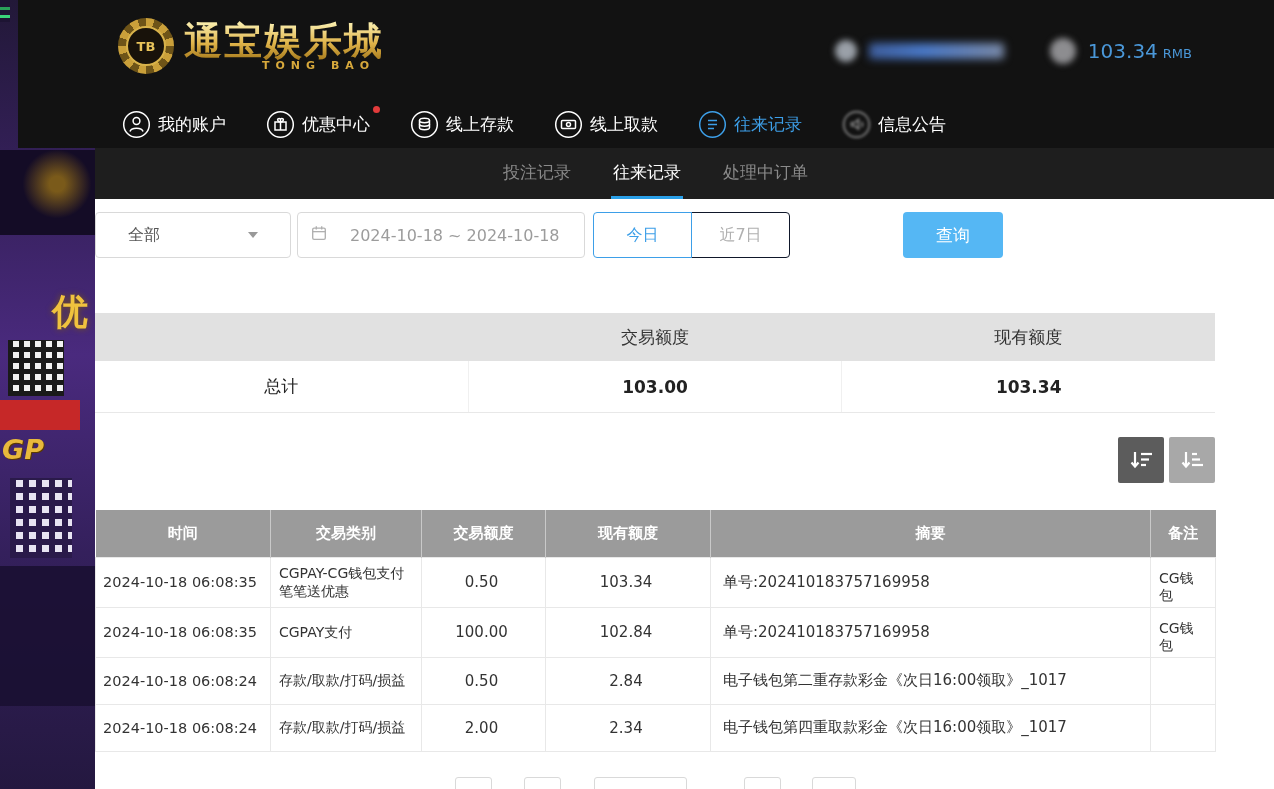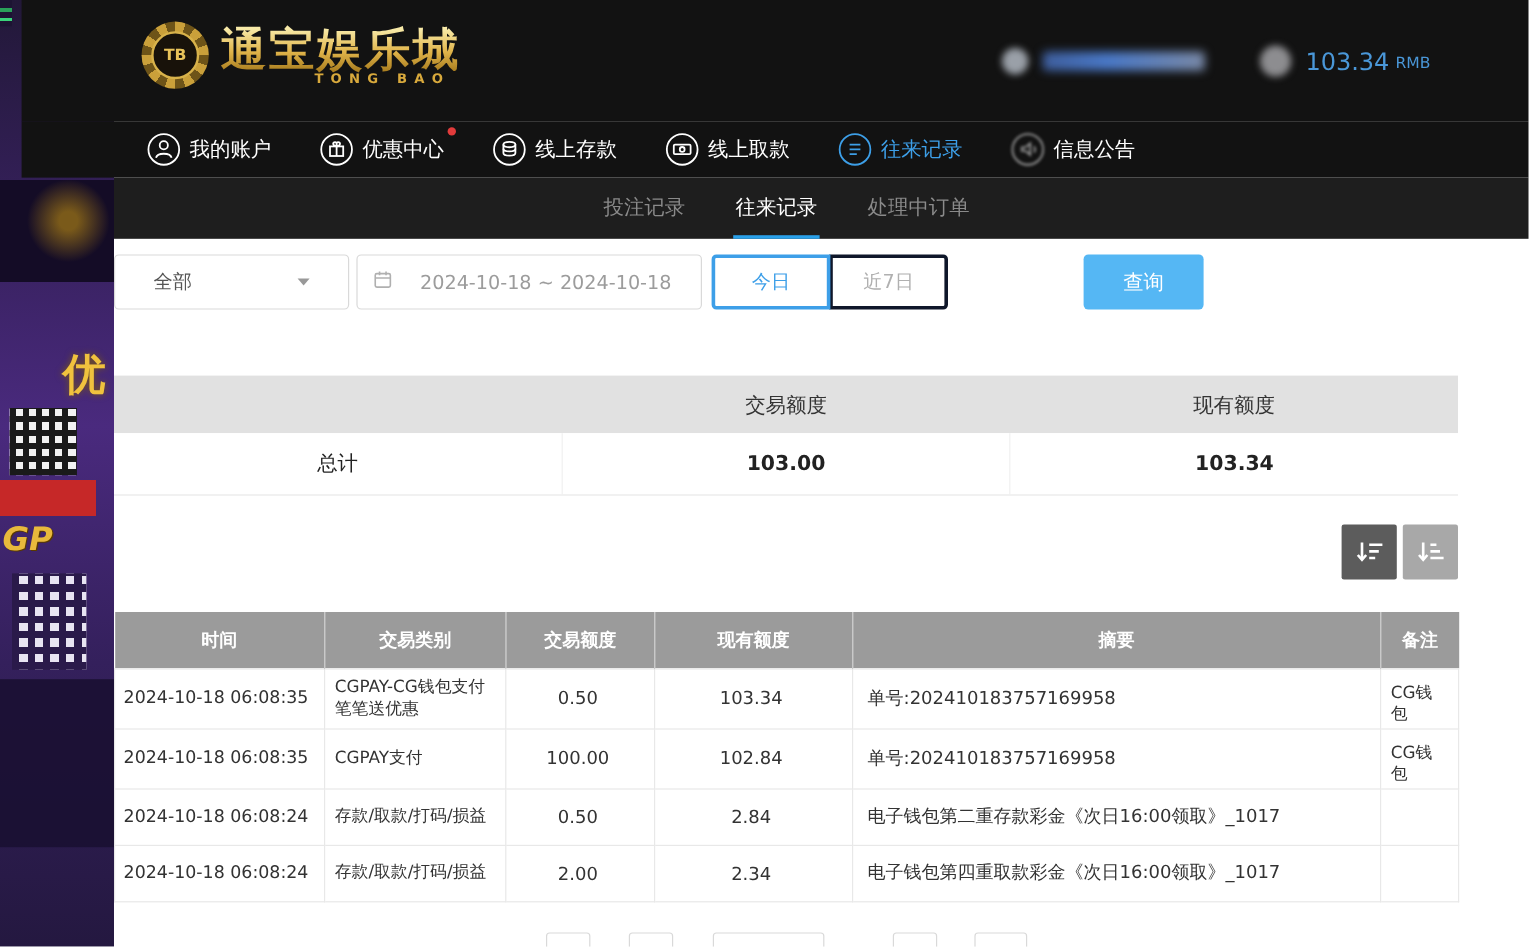--- a/index.html
+++ b/index.html
@@ -64,21 +64,21 @@
 
   
   .content { position:absolute; left:95px; top:199px; width:1120px; height:590px; background:#fff; z-index:1; }
 
   .select-box { position:absolute; left:0; top:13px; width:196px; height:46px; border:1px solid #d9d9d9; border-radius:4px;
     display:flex; align-items:center; padding:0 32px; color:#555; font-size:16px; cursor:pointer; background:#fff; }
   .select-caret { margin-left:auto; width:0; height:0; border-left:5px solid transparent; border-right:5px solid transparent; border-top:6px solid #999; }
   .date-box { position:absolute; left:202px; top:13px; width:288px; height:46px; border:1px solid #d9d9d9; border-radius:4px;
     display:flex; align-items:center; gap:22px; padding:0 12px; color:#9c9c9c; font-size:16px; cursor:pointer; background:#fff; white-space:nowrap; }
   .range-group { position:absolute; left:498px; top:13px; display:flex; }
-  .range-btn { width:99px; height:46px; background:#fff; border:3px solid #0f172a; color:#b0b0b0; font-size:16px;
+  .range-btn { width:99px; height:46px; background:#fff; border:1px solid #0f172a; color:#b0b0b0; font-size:16px;
     display:flex; align-items:center; justify-content:center; cursor:pointer; margin-left:-1px; position:relative; }
   .range-btn:first-child { border-radius:4px 0 0 4px; margin-left:0; }
   .range-btn:last-child { border-radius:0 4px 4px 0; }
   .range-btn.active { border-color:#3d9fe8; color:#3d9fe8; z-index:2; }
   .query-btn { position:absolute; left:808px; top:13px; width:100px; height:46px; background:#55b7f4; border:none;
     border-radius:4px; color:#fff; font-size:17px; cursor:pointer; }
 
   .summary { position:absolute; left:0; top:114px; width:1120px; }
   .summary-header { display:flex; height:48px; background:#e1e1e1; }
   .summary-header > div { flex:1; display:flex; align-items:center; justify-content:center; color:#333; font-size:17px; }

